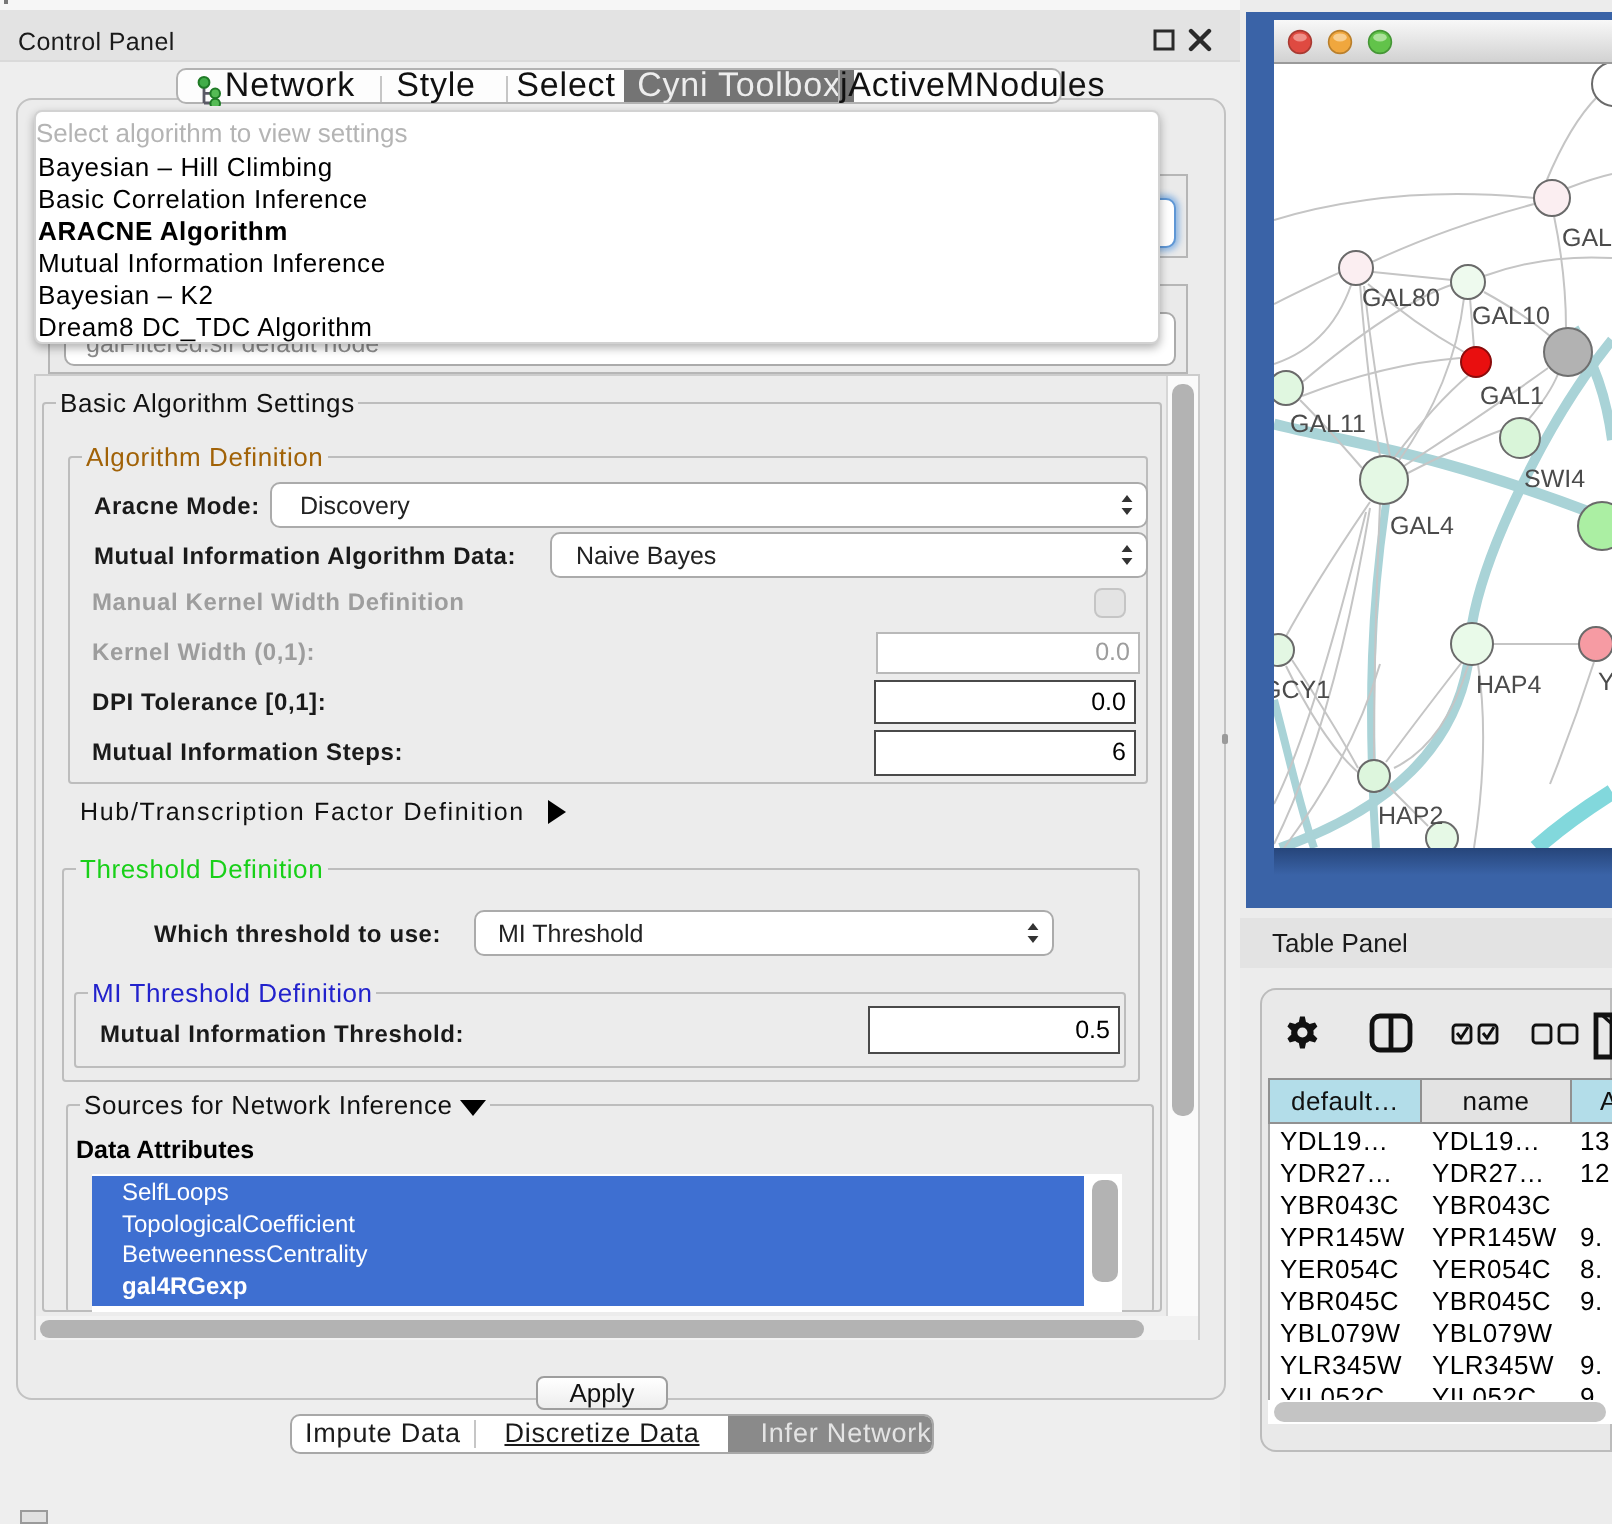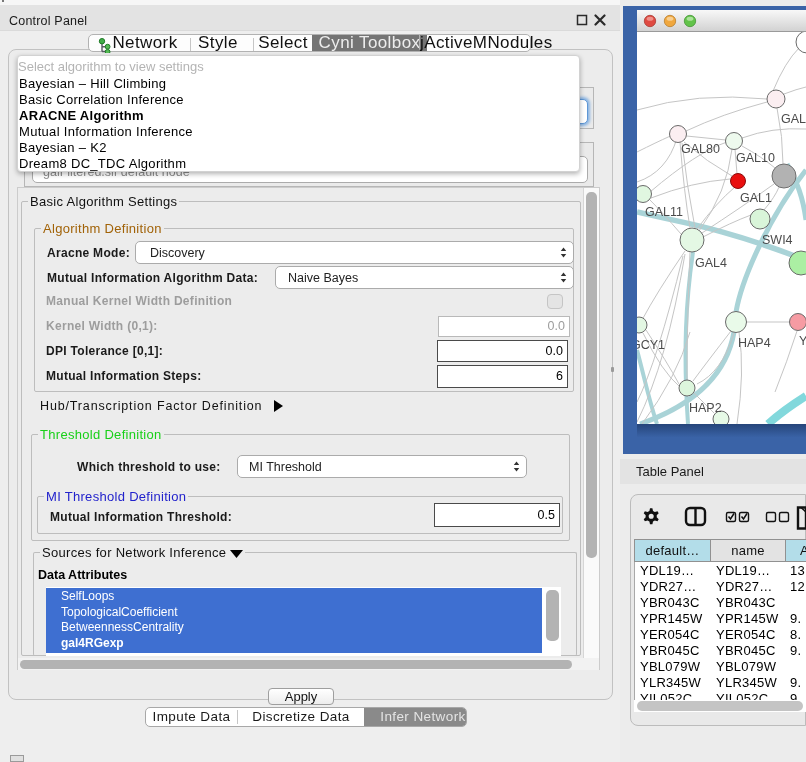--- a/index.html
+++ b/index.html
@@ -165,21 +165,21 @@
     <div class="tabseg" style="left:98px;width:62px;">Style</div>
     <div class="tabsep" style="left:164px;"></div>
     <div class="tabseg" style="left:165px;width:58px;">Select</div>
     <div class="tabseg" id="seg-cyni" style="left:223px;width:115px;">Cyni Toolbox</div>
     <div class="tabseg" id="seg-jam" style="left:330px;width:112px;">jActiveMNodules</div>
   </div>
 
   <div class="abs" id="btabs">
     <div class="tabseg" style="left:0px;width:91px;top:0;height:18px;line-height:18px;">Impute Data</div>
     <div class="tabsep" style="left:91px;top:2px;height:14px;"></div>
-    <div class="tabseg" style="left:92px;width:126px;top:0;height:18px;line-height:18px;">Discretize Data</div>
+    <div class="tabseg" style="left:92px;width:126px;top:0;height:18px;line-height:18px;text-decoration:underline;">Discretize Data</div>
     <div class="tabseg" style="left:218px;width:102px;top:0;height:18px;line-height:18px;background:#8a8a8a;color:#e4e4e4;border-radius:0 4px 4px 0;padding-left:16px;">Infer Network</div>
   </div>
   <div class="abs" style="left:10px;top:755px;width:14px;height:7px;border:1.5px solid #9a9a9a;background:#e0e0e0;"></div>
   <div class="abs" style="left:611px;top:367px;width:3px;height:5px;background:#9a9a9a;border-radius:1px;"></div>
 </div>
 
 <div class="abs" id="bluewin">
   <div class="abs" id="mactitle">
     <svg class="abs" style="left:6px;top:4px" width="60" height="14" viewBox="0 0 60 14">
       <circle cx="7" cy="7" r="5.7" fill="#df4a41" stroke="#a83a32" stroke-width="0.8"></circle>

